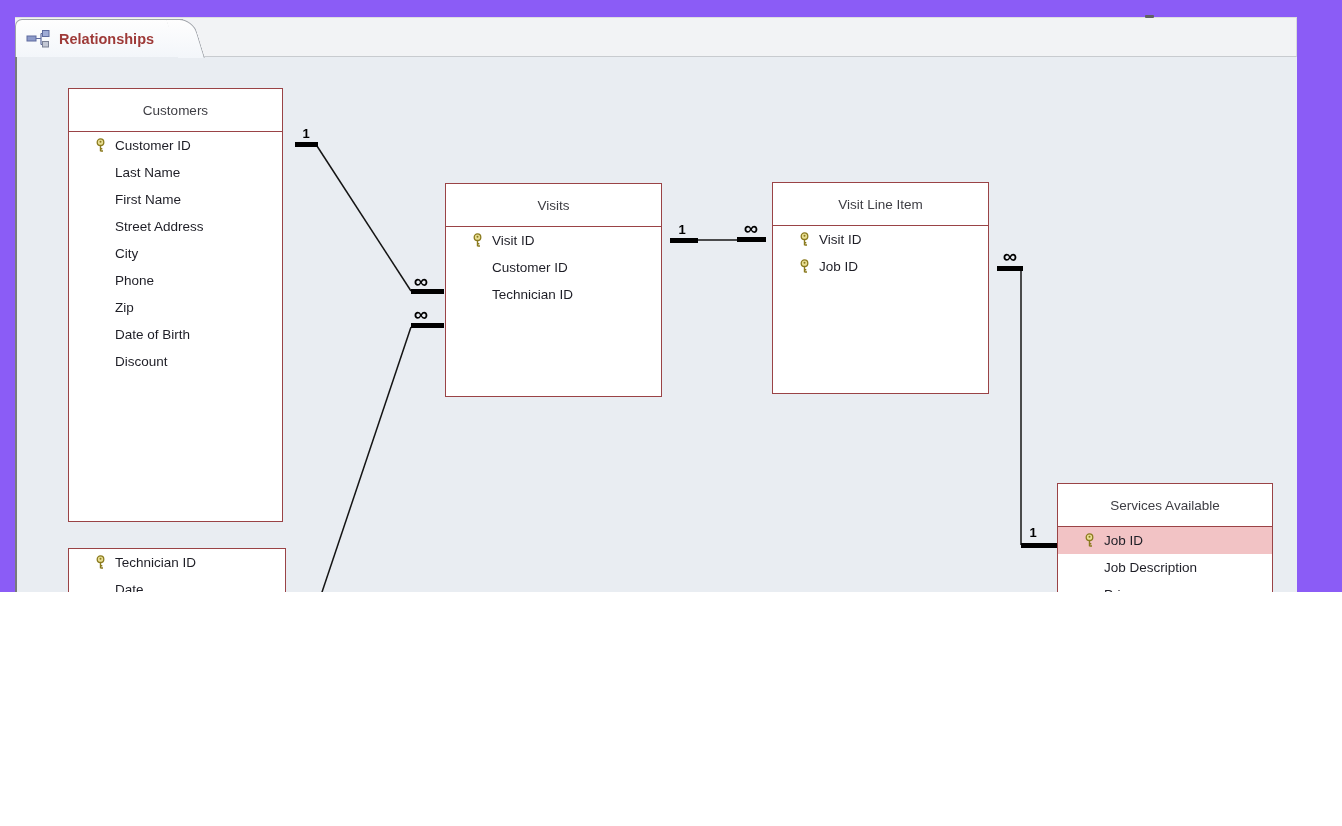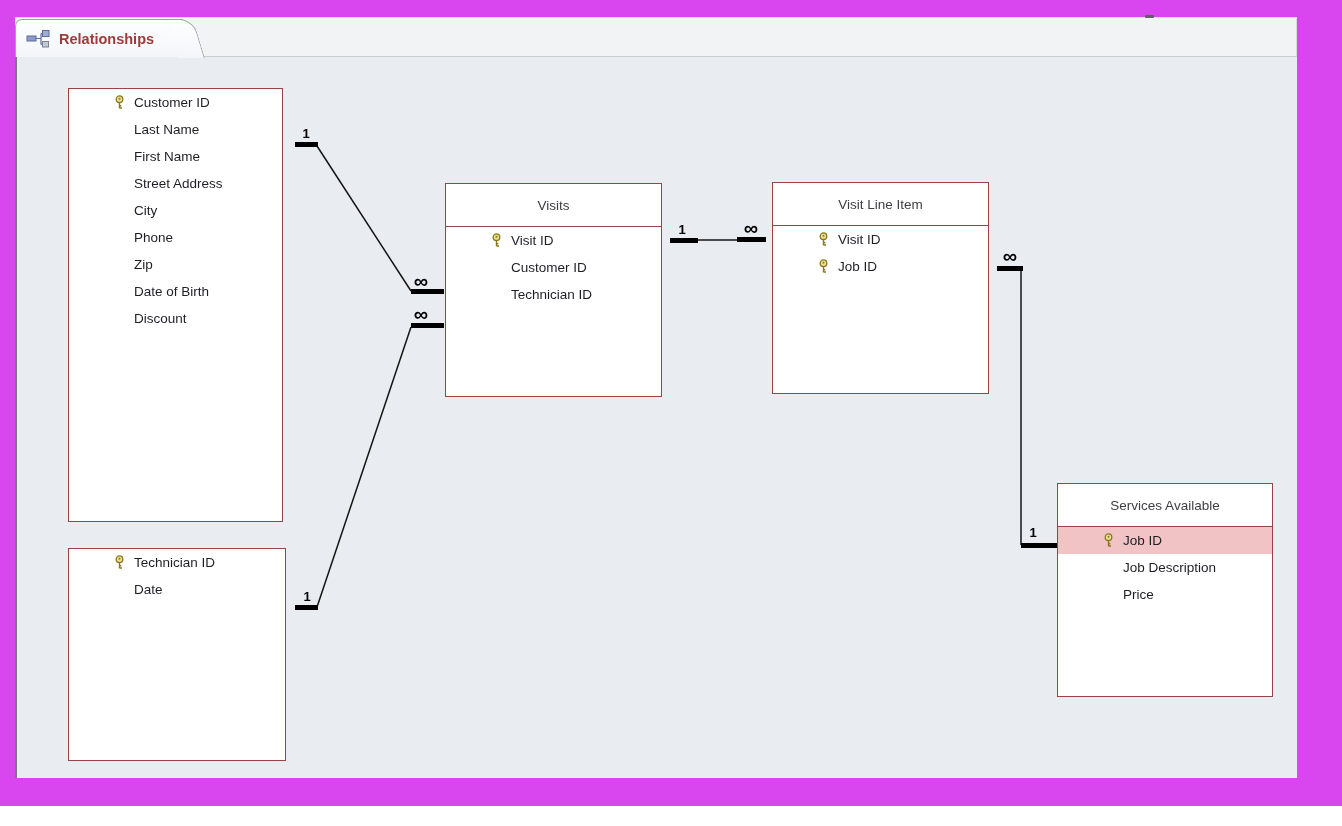--- a/index.html
+++ b/index.html
@@ -1,18 +1,18 @@
 <!DOCTYPE html>
 <html><head>
 <meta charset="utf-8">
 <style>
   html,body{margin:0;padding:0;background:#fff;}
   #stage{
-    position:relative;width:1342px;height:806px;overflow:hidden;
-    font-family:"Liberation Sans","DejaVu Sans",sans-serif;background:#d946ef;
+    position:relative;width:1342px;height:592px;overflow:hidden;
+    font-family:"Liberation Sans","DejaVu Sans",sans-serif;background:#8b5cf6;
   }
   
   .tab-strip{
     position:absolute;left:15px;top:17px;width:1282px;height:40px;
     background:#F2F3F5;border-top:1px solid #DDDEE0;border-bottom:1px solid #C8CBCF;
     border-right:1px solid #D9DADC;box-sizing:border-box;
   }
   .window-dash{position:absolute;left:1145px;top:15px;width:9px;height:3px;background:#5f6062;border-radius:1px;}
   .doc-tab{
     position:absolute;left:15px;top:19px;width:168px;height:38px;
@@ -30,21 +30,21 @@
   .tab-icon{width:24px;height:20px;flex:0 0 auto;}
   
   .canvas-border{position:absolute;left:15px;top:57px;width:2px;height:721px;background:#77797C;}
   .rel-canvas{position:absolute;left:17px;top:57px;width:1280px;height:721px;background:#E9EDF2;}
   
   .table-box{position:absolute;background:#fff;border:1.4px solid #9A4346;box-sizing:border-box;z-index:2;}
   .table-title{
     height:42px;display:flex;align-items:center;justify-content:center;
     border-bottom:1.4px solid #9A4346;font-size:13.5px;color:#3E3E44;cursor:default;
   }
-  .field-row{height:27px;display:flex;align-items:center;padding-left:44px;box-sizing:border-box;}
+  .field-row{height:27px;display:flex;align-items:center;padding-left:25px;box-sizing:border-box;}
   .field-row.selected{background:#F2C3C5;}
   .key-slot{width:13px;height:15px;margin-right:8px;display:flex;align-items:center;justify-content:center;flex:0 0 auto;}
   .field-label{font-size:13.5px;color:#1E1E26;white-space:nowrap;}
   
   svg.overlay{position:absolute;left:0;top:0;z-index:1;}
   .rel-label{position:absolute;transform:translate(-50%,-50%);color:#000;z-index:2;font-family:"Liberation Sans","DejaVu Sans",sans-serif;}
   .rel-label.one{font-size:13px;font-weight:700;}
   .rel-label.many{font-size:20px;font-weight:700;line-height:0.6;}
 </style>
 </head>
@@ -83,20 +83,21 @@
         <rect x="670" y="238" width="28" height="5" fill="#000"></rect>
         <rect x="737" y="237" width="29" height="5" fill="#000"></rect>
       </g>
       <g>
         <polyline points="1021,270 1021,545" fill="none" stroke="#141414" stroke-width="1.5"></polyline>
         <rect x="1021" y="543" width="36" height="5" fill="#000"></rect>
         <rect x="997" y="266" width="26" height="5" fill="#000"></rect>
       </g>
     </svg>
 <div class="table-box" style="left: 68px; top: 88px; width: 215px; height: 434px;">
+      <div class="table-title">Customers</div>
       <div class="field-row">
         <span class="key-slot">
           <svg width="13" height="15" viewBox="0 0 13 15">
             <circle cx="6.5" cy="4.2" r="3.3" fill="#E9DF94" stroke="#8A7A1E" stroke-width="1.3"></circle>
             <circle cx="6.5" cy="3.7" r="1" fill="#8A7A1E"></circle>
             <path d="M6.5 7.5 V13.3 M6.5 13 H9 M6.5 10.8 H8.3" stroke="#8A7A1E" stroke-width="1.4" fill="none"></path>
           </svg>
         </span>
         <span class="field-label">Customer ID</span>
       </div>

